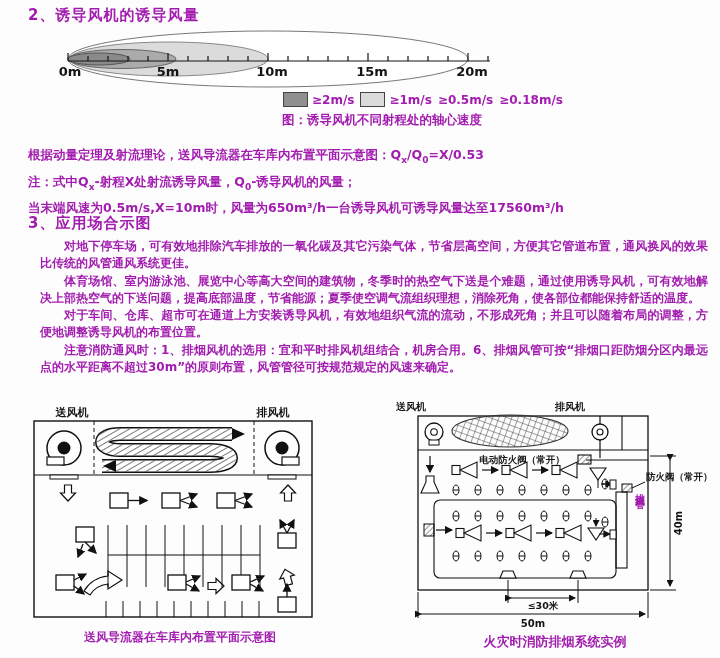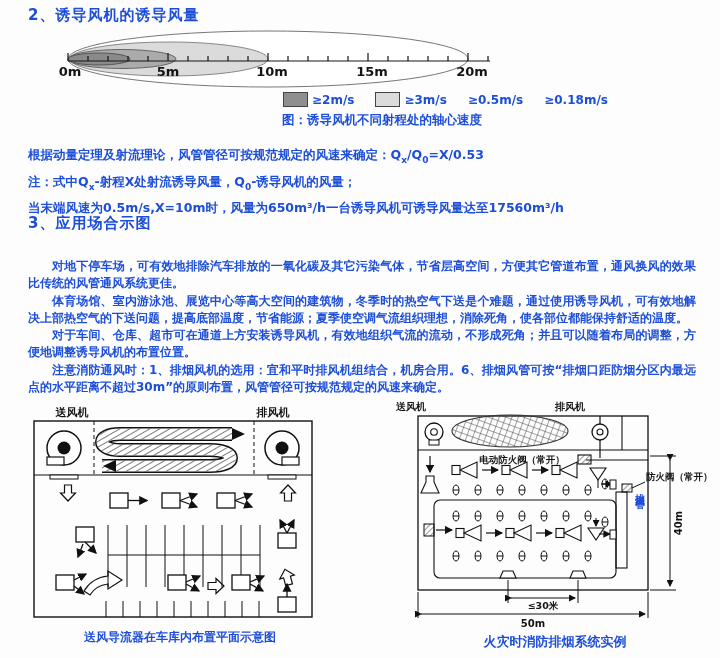--- a/index.html
+++ b/index.html
@@ -1,35 +1,35 @@
 <!DOCTYPE html>
 <html><head>
 <meta charset="utf-8">
 <style>
   html,body{margin:0;padding:0;background:#ffffff;}
   .page{
     position:relative;width:720px;height:658px;background:#fdfdfd;
-    font-family:"DejaVu Sans",sans-serif;color:#1d4ed8;overflow:hidden;
+    font-family:"DejaVu Sans",sans-serif;color:#a21caf;overflow:hidden;
   }
   .h-sec{position:absolute;font-size:15px;font-weight:bold;letter-spacing:1px;}
   #h2{left:28px;top:6px;}
   #h3{left:28px;top:214px;}
   #jetfig{position:absolute;left:50px;top:25px;}
-  .legend{position:absolute;left:283px;top:92px;display:flex;align-items:center;gap:21px;
+  .legend{position:absolute;left:283px;top:92px;display:flex;align-items:center;gap:6px;
           font-size:12px;font-weight:bold;}
   .legend .item{display:flex;align-items:center;gap:4px;}
   .sw{width:23px;height:13px;border:1px solid #444;display:inline-block;}
   .sw.dark{background:#8f8f8f;}
   .sw.light{background:#dbdbdb;}
   #figcap{position:absolute;left:282px;top:112px;font-size:12.5px;font-weight:bold;}
   #calcblock{position:absolute;left:28px;top:144px;width:680px;font-size:12.5px;
              font-weight:bold;line-height:22px;}
   #calcblock sub{font-size:9px;}
-  #paras{position:absolute;left:28px;top:238px;width:668px;font-size:12px;font-weight:bold;
-         line-height:17.3px;text-align:justify;margin-top:20px;}
+  #paras{position:absolute;left:40px;top:238px;width:668px;font-size:12px;font-weight:bold;
+         line-height:17.3px;text-align:justify;}
   #paras p{margin:0;text-indent:2em;}
   .diagram{position:absolute;}
   #garage-svg{left:20px;top:405px;}
   #fire-svg{left:390px;top:400px;}
   .diag-cap{position:absolute;font-weight:bold;text-align:center;}
   #garage-cap{left:20px;top:629px;width:320px;font-size:12px;}
   #fire-cap{left:390px;top:633px;width:330px;font-size:13px;}
   #smoke-duct-label{position:absolute;left:633px;top:486px;writing-mode:vertical-rl;
     font-size:9.5px;font-weight:bold;letter-spacing:2px;}
   svg text{font-family:"DejaVu Sans",sans-serif;fill:#141414;}
@@ -82,35 +82,35 @@
     </g>
   </svg>
 
   <div class="legend">
     <span class="item">
       <span class="sw dark"></span>
       <span>≥2m/s</span>
     </span>
     <span class="item">
       <span class="sw light"></span>
-      <span>≥3m/s</span>
+      <span>≥1m/s</span>
     </span>
     <span class="item">
       <span>≥0.5m/s</span>
     </span>
     <span class="item">
       <span>≥0.18m/s</span>
     </span>
   </div>
 
   <div id="figcap">图：诱导风机不同射程处的轴心速度</div>
 
   <div id="calcblock">
     <div>
-      <span>根据动量定理及射流理论，风管管径可按规范规定的风速来确定：</span><span>Q</span><sub>x</sub><span>/Q</span><sub>0</sub><span>=X/0.53</span>
+      <span>根据动量定理及射流理论，送风导流器在车库内布置平面示意图：</span><span>Q</span><sub>x</sub><span>/Q</span><sub>0</sub><span>=X/0.53</span>
     </div>
     <div>
       <span>注：式中Q</span><sub>x</sub><span>-射程X处射流诱导风量，Q</span><sub>0</sub><span>-诱导风机的风量；</span>
     </div>
     <div>当末端风速为0.5m/s,X=10m时，风量为650m³/h一台诱导风机可诱导风量达至17560m³/h</div>
   </div>
 
   <div id="h3" class="h-sec">3、应用场合示图</div>
 
   <div id="paras">

